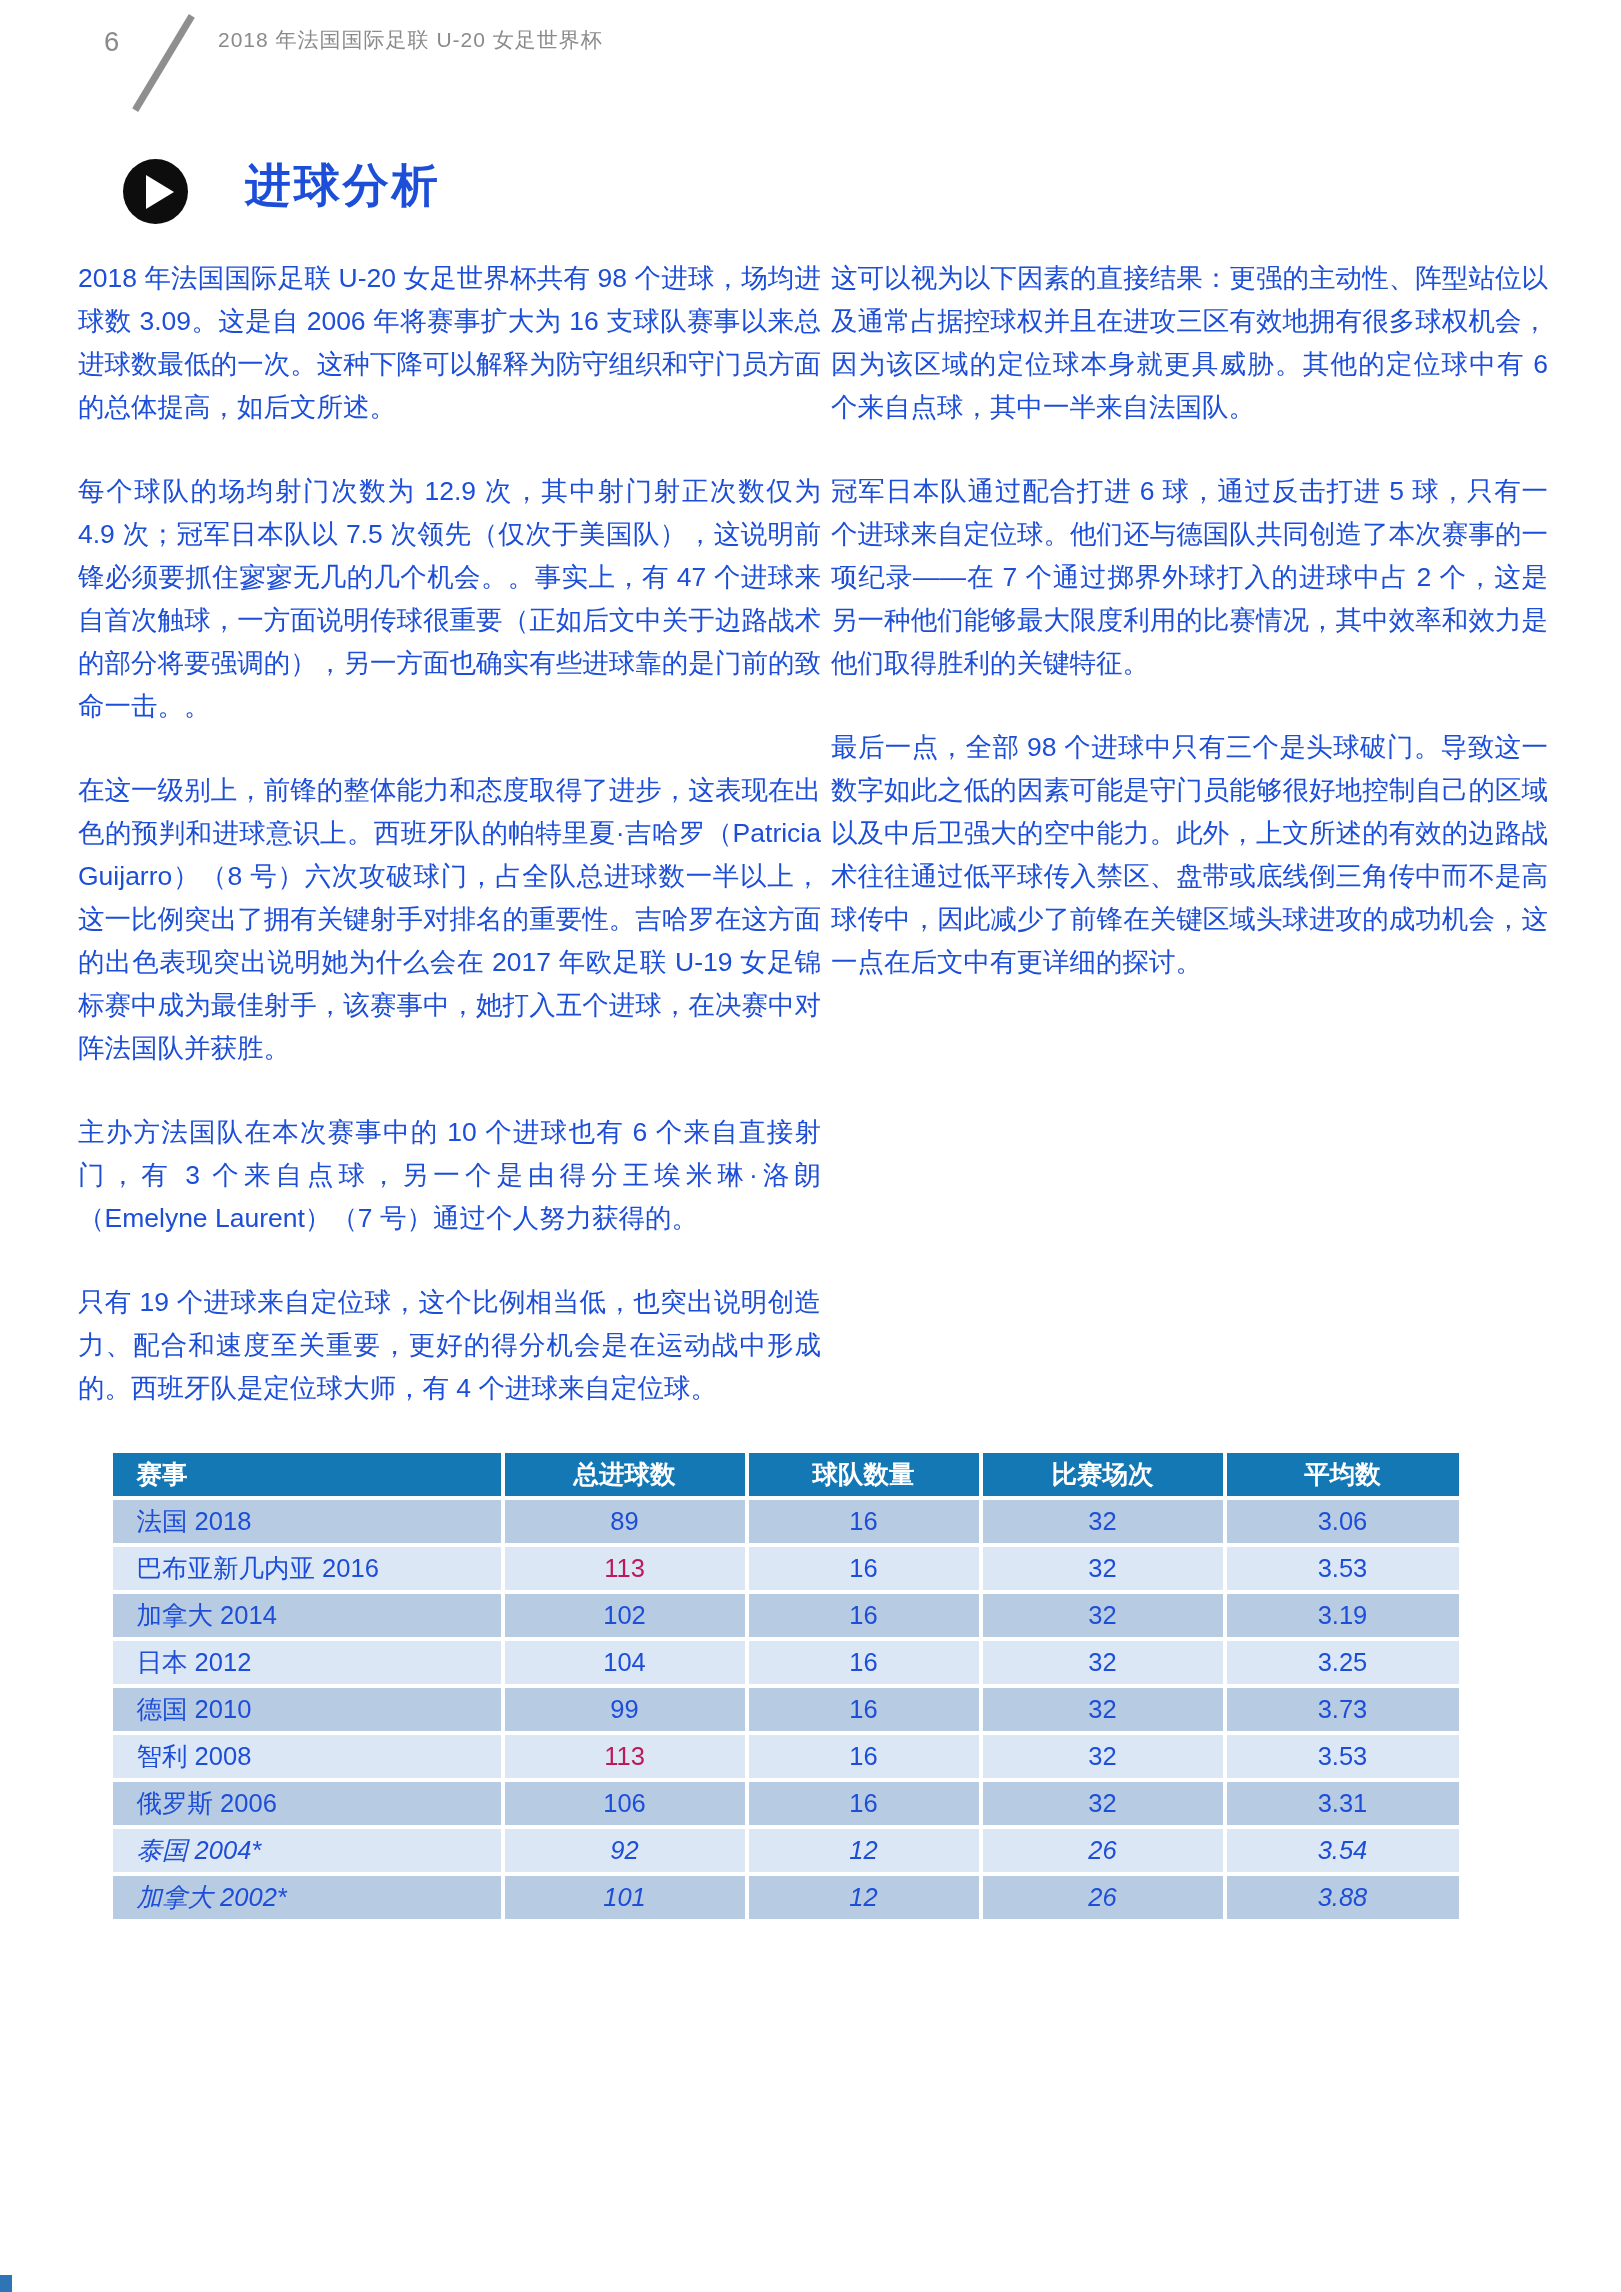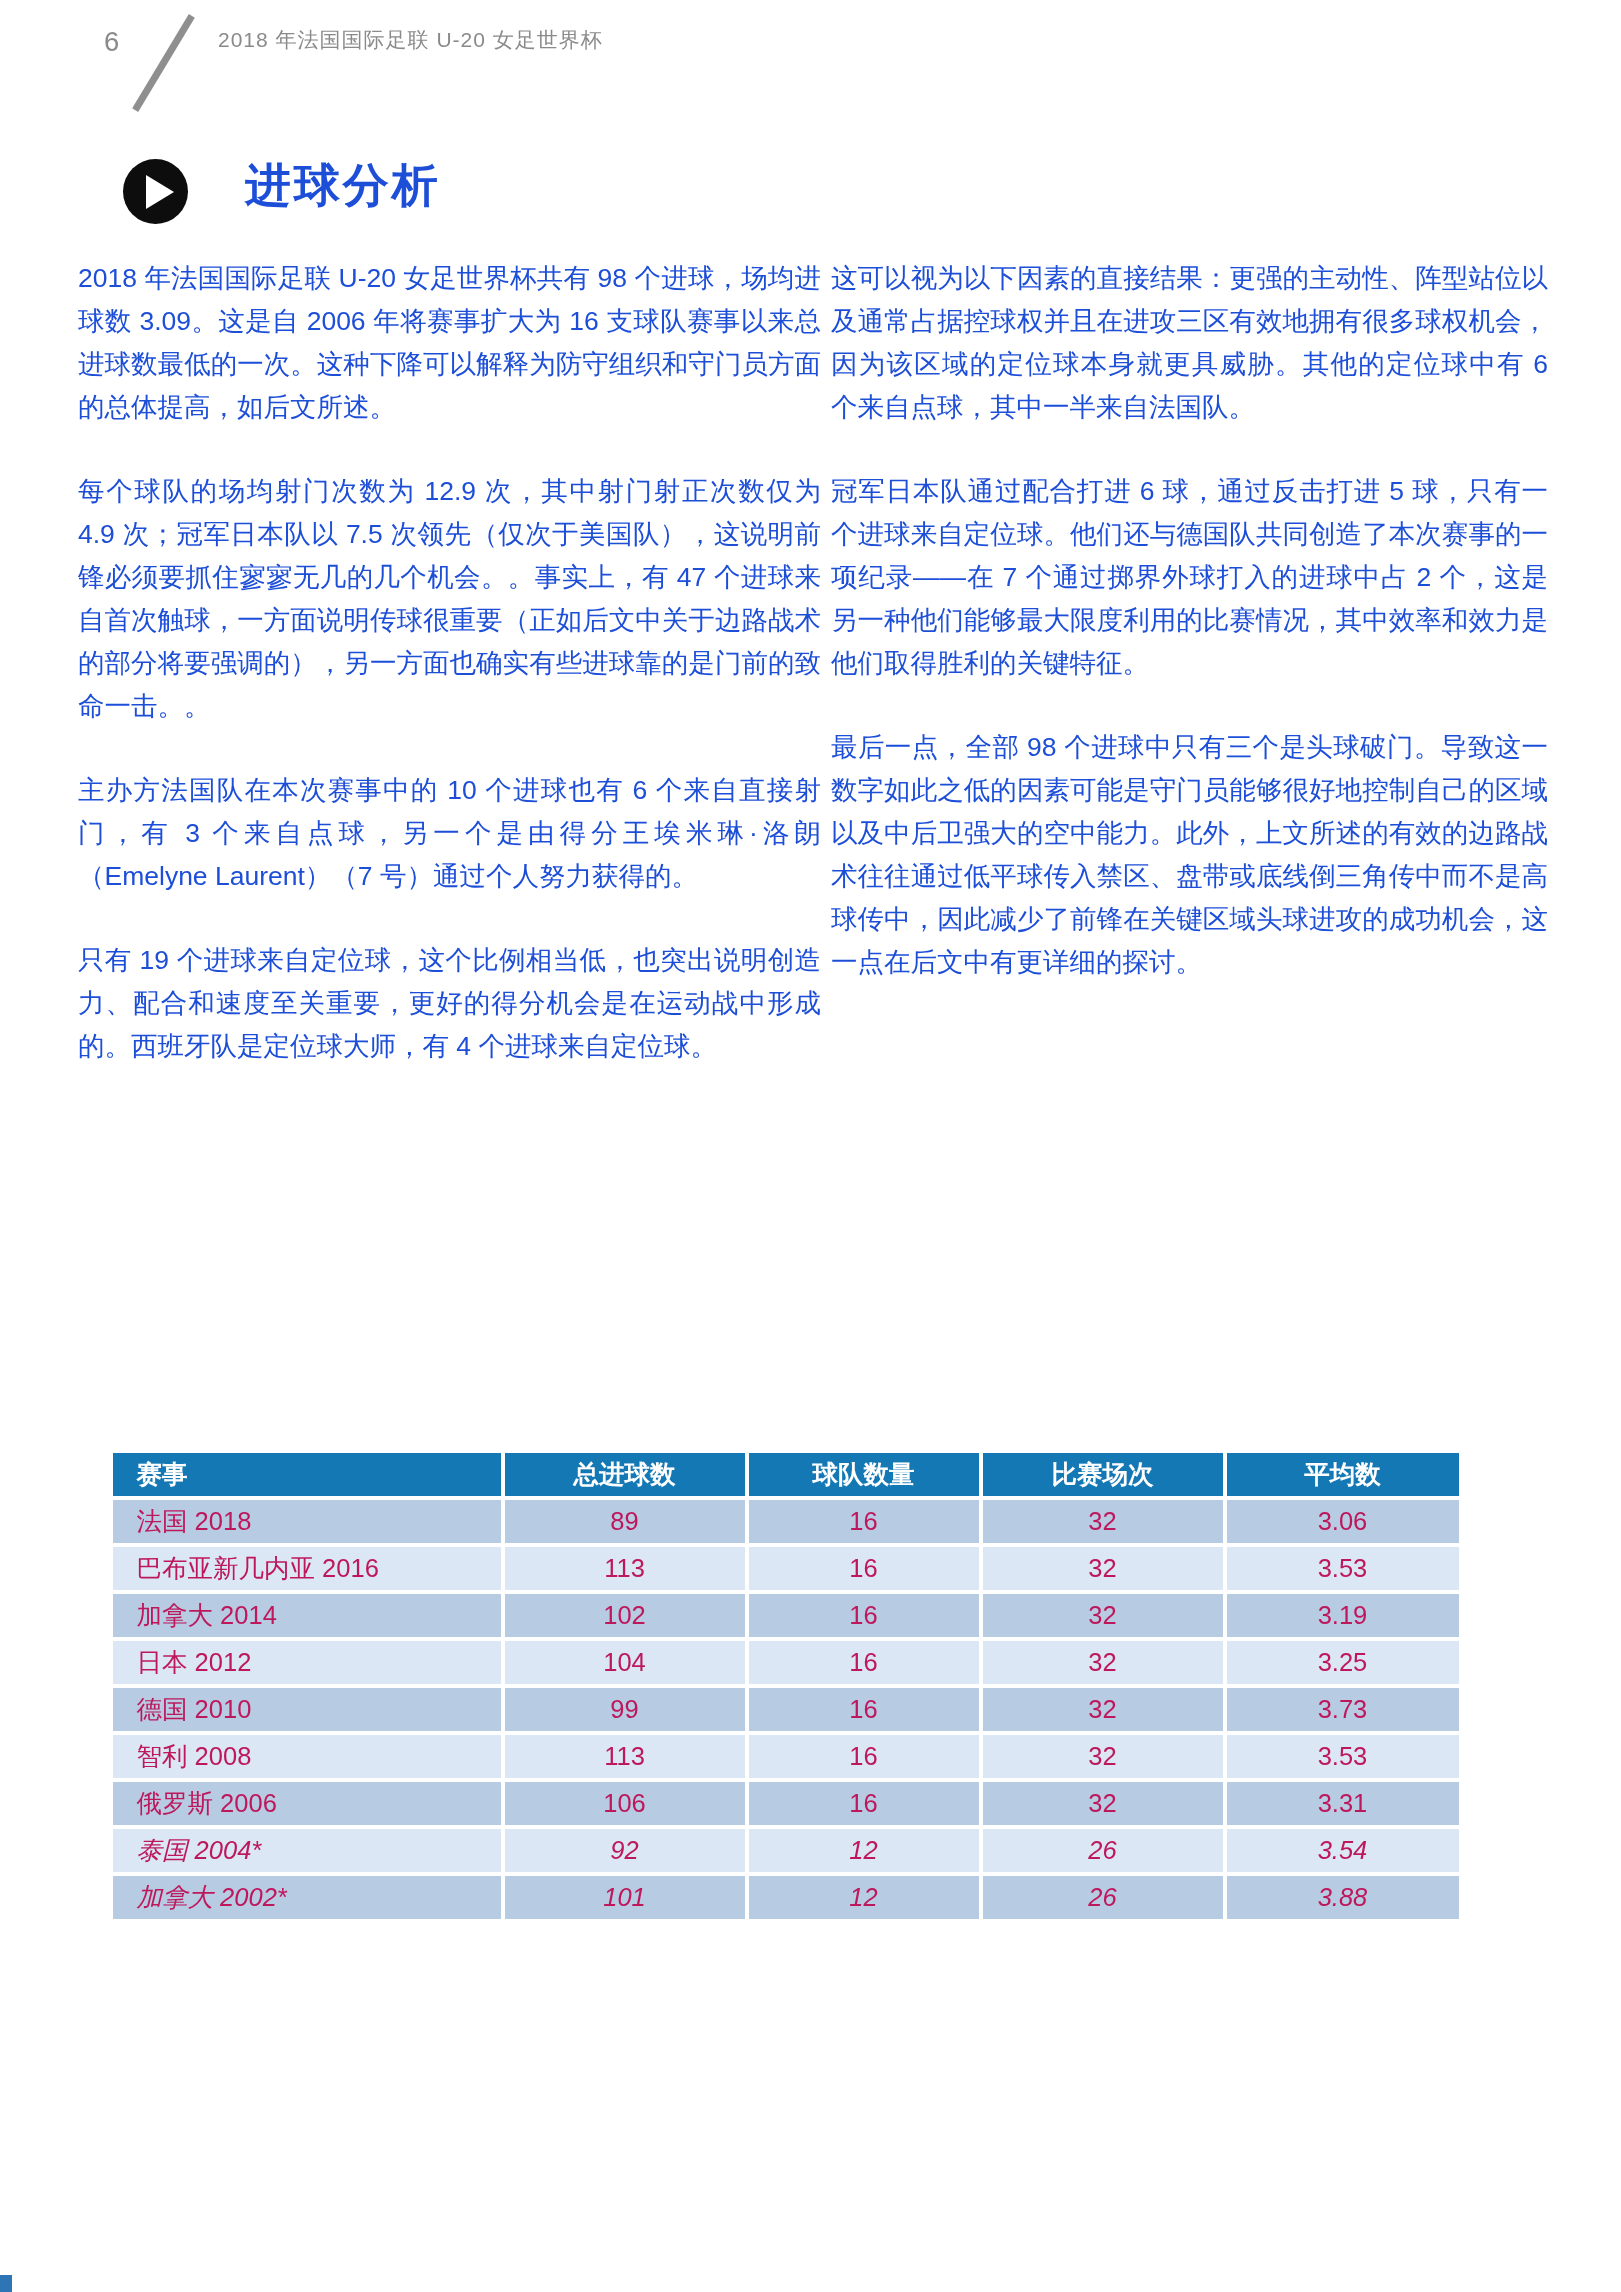--- a/index.html
+++ b/index.html
@@ -68,21 +68,21 @@
   .goals-table th.c-event,.goals-table td.c-event{
     text-align:left;padding-left:23.5px;
   }
   .c-event{width:364px;}
   .c-goals{width:240px;}
   .c-teams{width:230px;}
   .c-matches{width:240px;}
   .c-avg{width:232px;}
   tr.dark td{background:#b7cbe2;}
   tr.light td{background:#dbe7f4;}
-  .goals-table td{color:#be185d;}
+  .goals-table td{color:#1d4ed8;}
   tr.italic td{font-style:italic;}
   td.bold-goal{font-weight:normal;color:#be185d;}
   
   .corner-mark{
     position:absolute;left:0;bottom:0;
     width:11.8px;height:17.6px;background:#2e75b6;
   }
 </style>
 </head>
 <body>
@@ -94,20 +94,21 @@
   <span class="page-title">2018 年法国国际足联 U-20 女足世界杯</span>
 
   <span class="play-icon">
       <span class="tri"></span>
     </span>
   <h1 class="section-title">进球分析</h1>
 
   <div class="col col-left">
     <p>2018 年法国国际足联 U-20 女足世界杯共有 98 个进球，场均进球数 3.09。这是自 2006 年将赛事扩大为 16 支球队赛事以来总进球数最低的一次。这种下降可以解释为防守组织和守门员方面的总体提高，如后文所述。</p>
     <p>每个球队的场均射门次数为 12.9 次，其中射门射正次数仅为 4.9 次；冠军日本队以 7.5 次领先（仅次于美国队），这说明前锋必须要抓住寥寥无几的几个机会。。事实上，有 47 个进球来自首次触球，一方面说明传球很重要（正如后文中关于边路战术的部分将要强调的），另一方面也确实有些进球靠的是门前的致命一击。。</p>
+    <p>在这一级别上，前锋的整体能力和态度取得了进步，这表现在出色的预判和进球意识上。西班牙队的帕特里夏·吉哈罗（Patricia Guijarro）（8 号）六次攻破球门，占全队总进球数一半以上，这一比例突出了拥有关键射手对排名的重要性。吉哈罗在这方面的出色表现突出说明她为什么会在 2017 年欧足联 U-19 女足锦标赛中成为最佳射手，该赛事中，她打入五个进球，在决赛中对阵法国队并获胜。</p>
     <p>主办方法国队在本次赛事中的 10 个进球也有 6 个来自直接射门，有 3 个来自点球，另一个是由得分王埃米琳·洛朗（Emelyne Laurent）（7 号）通过个人努力获得的。</p>
     <p>只有 19 个进球来自定位球，这个比例相当低，也突出说明创造力、配合和速度至关重要，更好的得分机会是在运动战中形成的。西班牙队是定位球大师，有 4 个进球来自定位球。</p>
   </div>
   <div class="col col-right">
     <p>这可以视为以下因素的直接结果：更强的主动性、阵型站位以及通常占据控球权并且在进攻三区有效地拥有很多球权机会，因为该区域的定位球本身就更具威胁。其他的定位球中有 6 个来自点球，其中一半来自法国队。</p>
     <p>冠军日本队通过配合打进 6 球，通过反击打进 5 球，只有一个进球来自定位球。他们还与德国队共同创造了本次赛事的一项纪录——在 7 个通过掷界外球打入的进球中占 2 个，这是另一种他们能够最大限度利用的比赛情况，其中效率和效力是他们取得胜利的关键特征。</p>
     <p>最后一点，全部 98 个进球中只有三个是头球破门。导致这一数字如此之低的因素可能是守门员能够很好地控制自己的区域以及中后卫强大的空中能力。此外，上文所述的有效的边路战术往往通过低平球传入禁区、盘带或底线倒三角传中而不是高球传中，因此减少了前锋在关键区域头球进攻的成功机会，这一点在后文中有更详细的探讨。</p>
   </div>
 
   <table class="goals-table">

